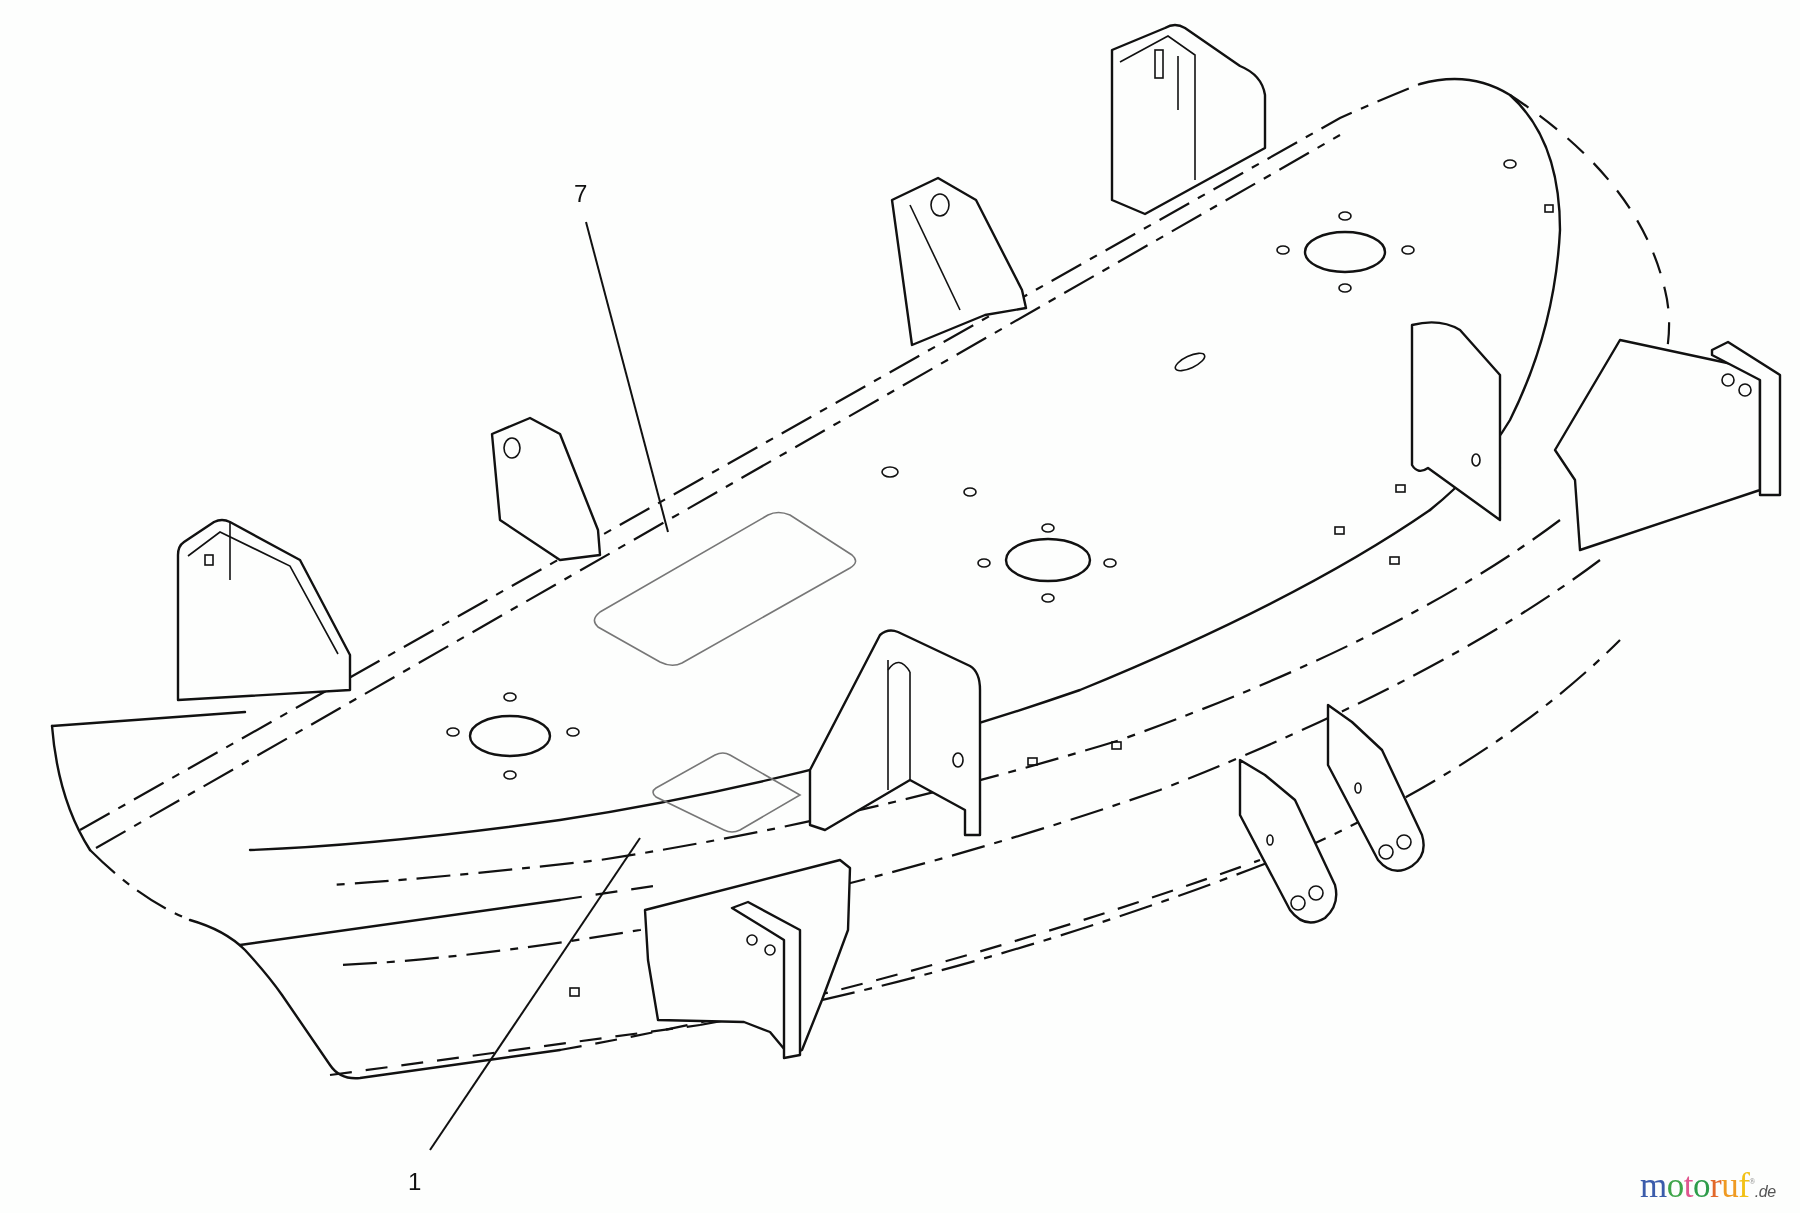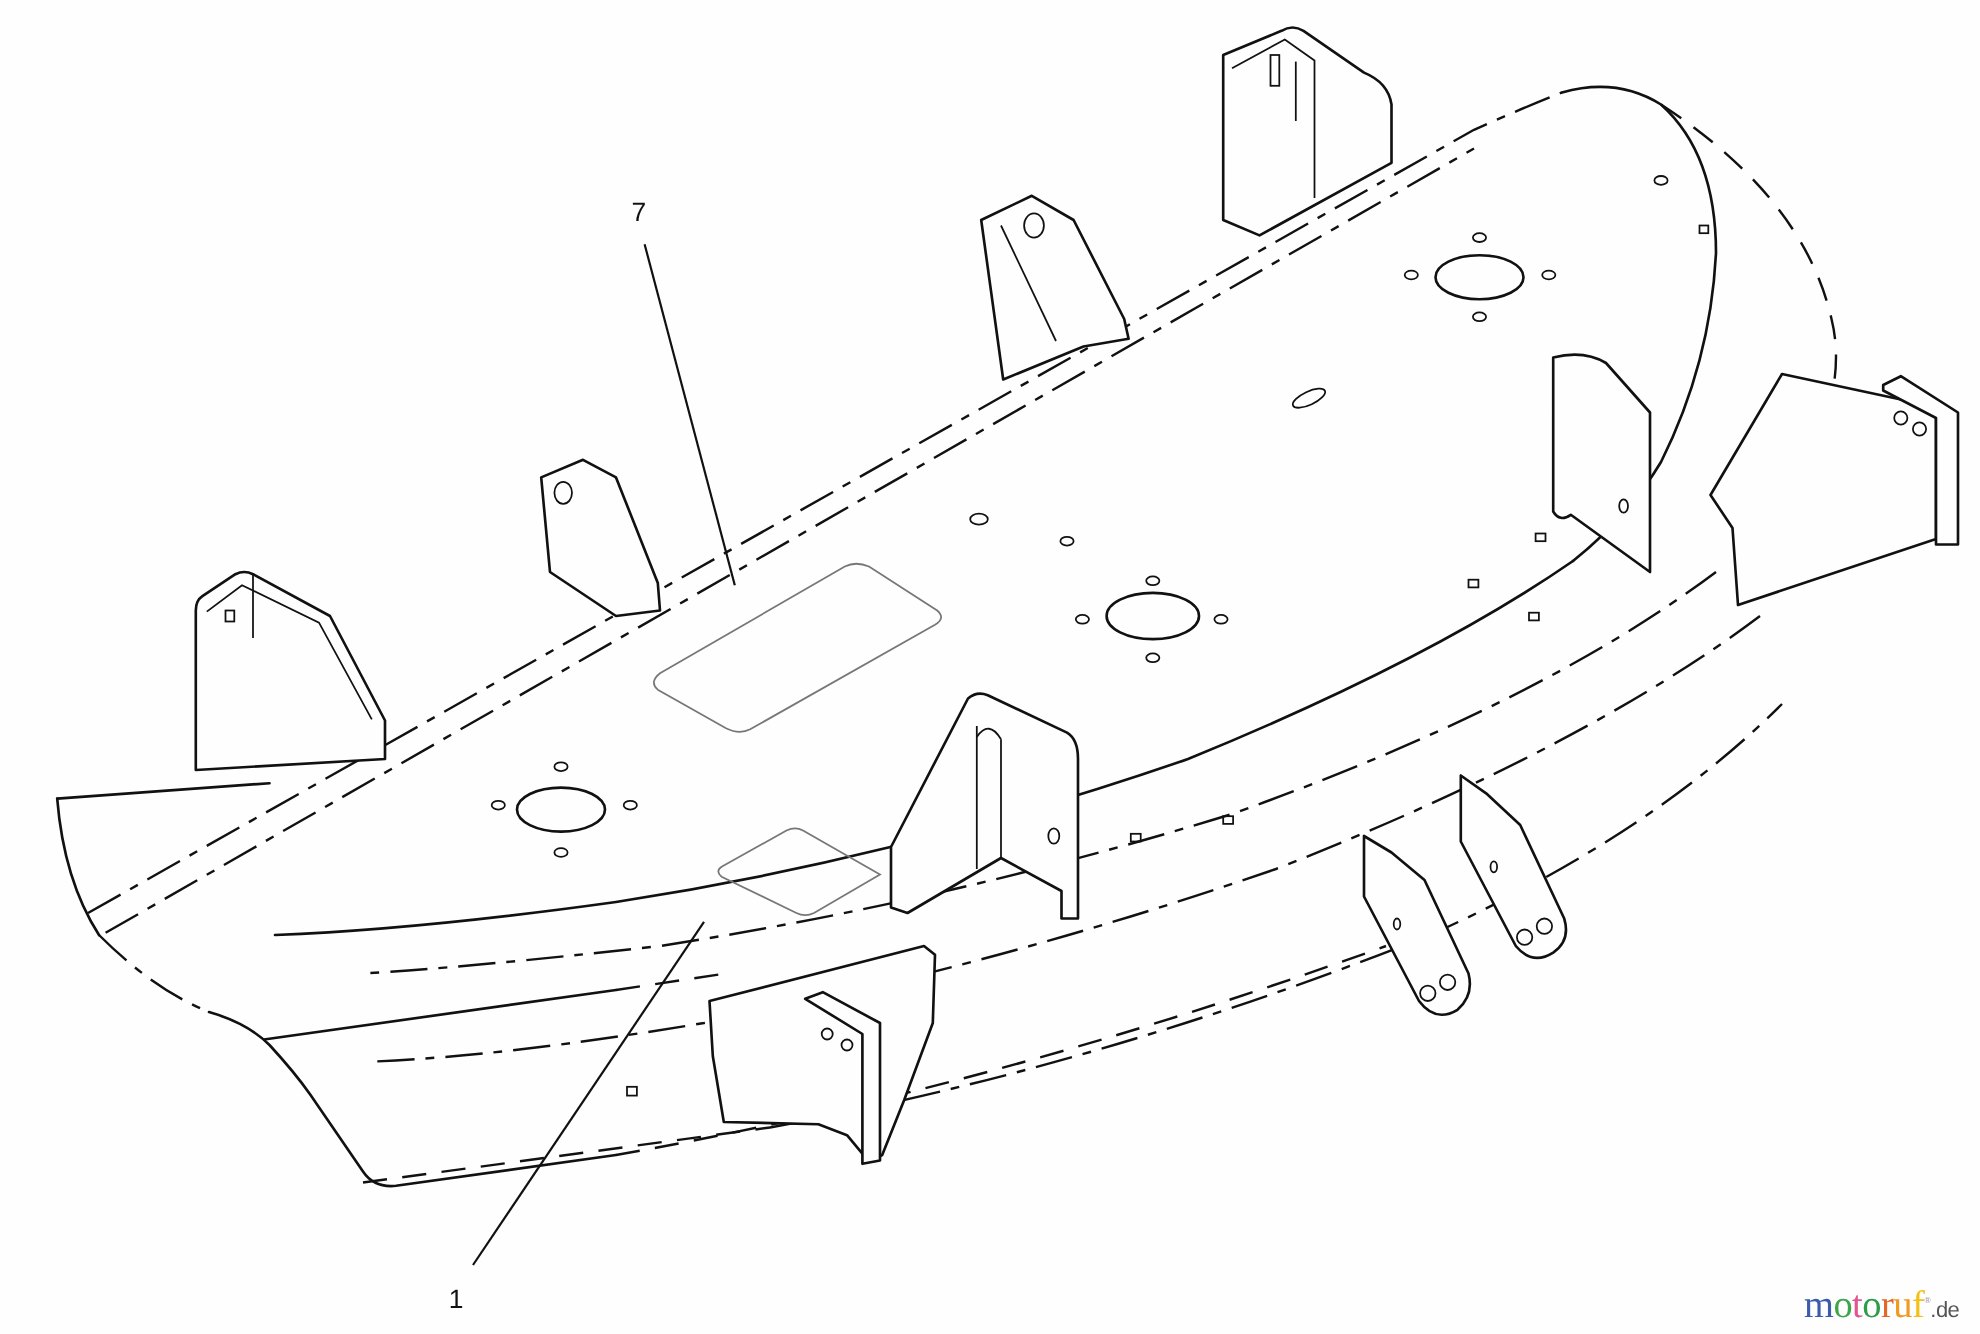--- a/index.html
+++ b/index.html
@@ -9,21 +9,21 @@
     .th { fill: none; stroke: #111; stroke-width: 1.6; }
     .dash { fill: none; stroke: #111; stroke-width: 2.2; stroke-dasharray: 34 10 8 10; }
     .dash2 { fill: none; stroke: #111; stroke-width: 2.2; stroke-dasharray: 22 14; }
     .decal { fill: none; stroke: #777; stroke-width: 1.6; }
     .fillw { fill: #fdfefd; }
     .leader { fill: none; stroke: #111; stroke-width: 2; }
     .callout { position: absolute; font-family: "Liberation Sans", sans-serif; font-size: 24px; color: #111; }
     #callout-7 { left: 574px; top: 180px; }
     #callout-1 { left: 408px; top: 1168px; }
     .logo { position: absolute; left: 1640px; top: 1166px; font-family: "Liberation Serif", serif; font-size: 35px; letter-spacing: -0.5px; white-space: nowrap; }
-    .logo .tld { font-size: 20px; color: #555; font-family: "Liberation Sans", sans-serif; }
+    .logo .tld { font-size: 16px; color: #555; font-family: "Liberation Sans", sans-serif; font-style: italic; }
     .logo .reg { font-size: 8px; color: #888; vertical-align: super; }
   </style>
 </head>
 <body>
 
 <svg id="diagram" viewBox="0 0 1800 1213" xmlns="http://www.w3.org/2000/svg">
 
   <g>
 
     <path class="dash" d="M 80 830 L 1340 118 Q 1380 100 1420 84"></path>

